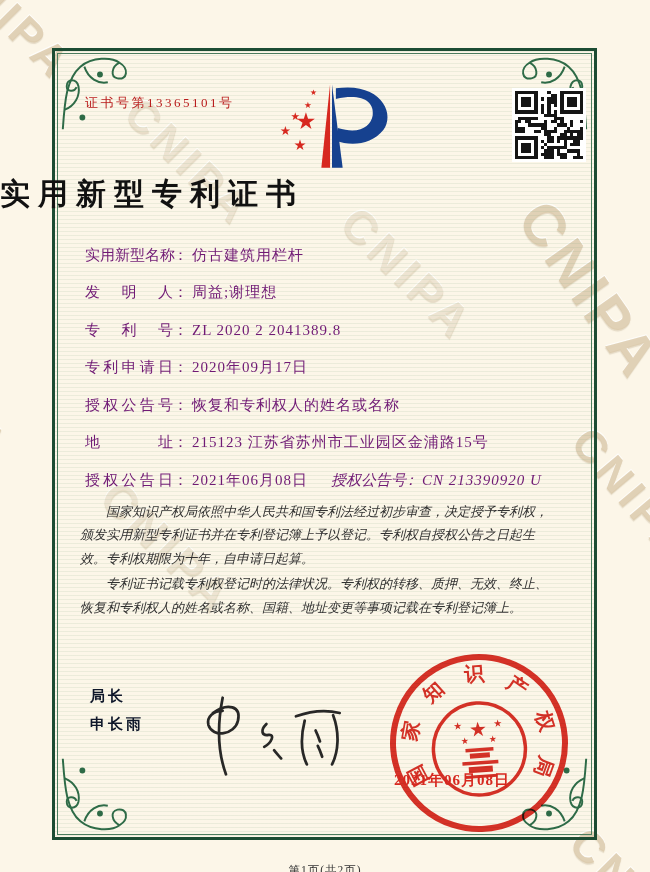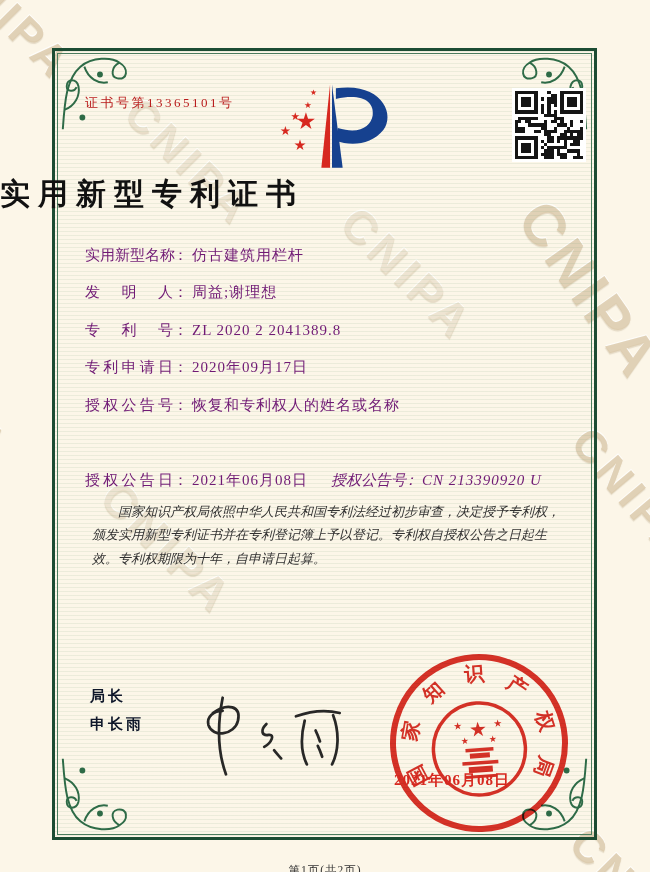--- a/index.html
+++ b/index.html
@@ -26,21 +26,21 @@
   .title{position:absolute;left:0;top:174px;width:100%;text-align:left;font-size:30px;font-weight:bold;
          letter-spacing:8px;color:#111;}
   
   .row{position:absolute;left:85px;width:478px;font-size:15px;color:#701a75;white-space:nowrap;}
   .flabel{display:inline-block;width:88px;text-align:justify;text-align-last:justify;vertical-align:bottom;}
   .fsep{display:inline-block;margin-right:4px;}
   .fvalue{letter-spacing:1px;}
   .row .second{position:absolute;left:246px;top:0;font-style:italic;}
   .row .second .flabel{width:72px;}
   
-  .legal{position:absolute;left:92px;top:500px;width:480px;font-size:13px;line-height:1.8;
+  .legal{position:absolute;left:80px;top:500px;width:480px;font-size:13px;line-height:1.8;
          font-style:italic;color:#303030;}
   .legal p{margin:0 0 2px 0;text-indent:2em;}
   
   .officer{position:absolute;left:90px;top:682px;font-family:"Liberation Sans","DejaVu Sans",sans-serif;
            font-weight:bold;font-size:15px;letter-spacing:3px;color:#0f172a;line-height:28px;}
   .signature{position:absolute;left:180px;top:690px;}
   .seal{position:absolute;left:388px;top:652px;width:182px;height:182px;transform:rotate(-4deg);
         mix-blend-mode:multiply;opacity:.95;}
   .seal-char{position:absolute;font-size:20px;font-weight:bold;color:#d7281f;
              font-family:"Liberation Serif","DejaVu Serif",serif;}
@@ -578,29 +578,33 @@
   </div>
   <div class="row" style="top:321px">
     <span class="flabel">专利号</span><span class="fsep">：</span><span class="fvalue">ZL 2020 2 2041389.8</span>
   </div>
   <div class="row" style="top:358px">
     <span class="flabel">专利申请日</span><span class="fsep">：</span><span class="fvalue">2020年09月17日</span>
   </div>
   <div class="row" style="top:396px">
     <span class="flabel">授权公告号</span><span class="fsep">：</span><span class="fvalue">恢复和专利权人的姓名或名称</span>
   </div>
+  <div class="row" style="top:433px">
+    <span class="flabel">地址</span><span class="fsep">：</span><span class="fvalue">215123 江苏省苏州市工业园区金浦路15号</span>
+  </div>
   <div class="row" style="top:471px">
     <span class="flabel">授权公告日</span><span class="fsep">：</span><span class="fvalue">2021年06月08日</span>
     <span class="second">
       <span class="flabel">授权公告号</span><span class="fsep">：</span><span class="fvalue">CN 213390920 U</span>
     </span>
   </div>
 
   <div class="legal">
     <p>国家知识产权局依照中华人民共和国专利法经过初步审查，决定授予专利权，颁发实用新型专利证书并在专利登记簿上予以登记。专利权自授权公告之日起生效。专利权期限为十年，自申请日起算。</p>
+    <p>专利证书记载专利权登记时的法律状况。专利权的转移、质押、无效、终止、恢复和专利权人的姓名或名称、国籍、地址变更等事项记载在专利登记簿上。</p>
   </div>
 
   <div class="officer">
     <div>局长</div>
     <div>申长雨</div>
   </div>
 
   <svg class="signature" width="175" height="92" viewBox="0 0 320 160">
     <g fill="none" stroke="#171717" stroke-width="5" stroke-linecap="round" opacity=".92">
       <path d="M60,38 C88,18 112,26 106,52 C100,78 60,84 52,60 C48,44 62,34 78,34"></path>

